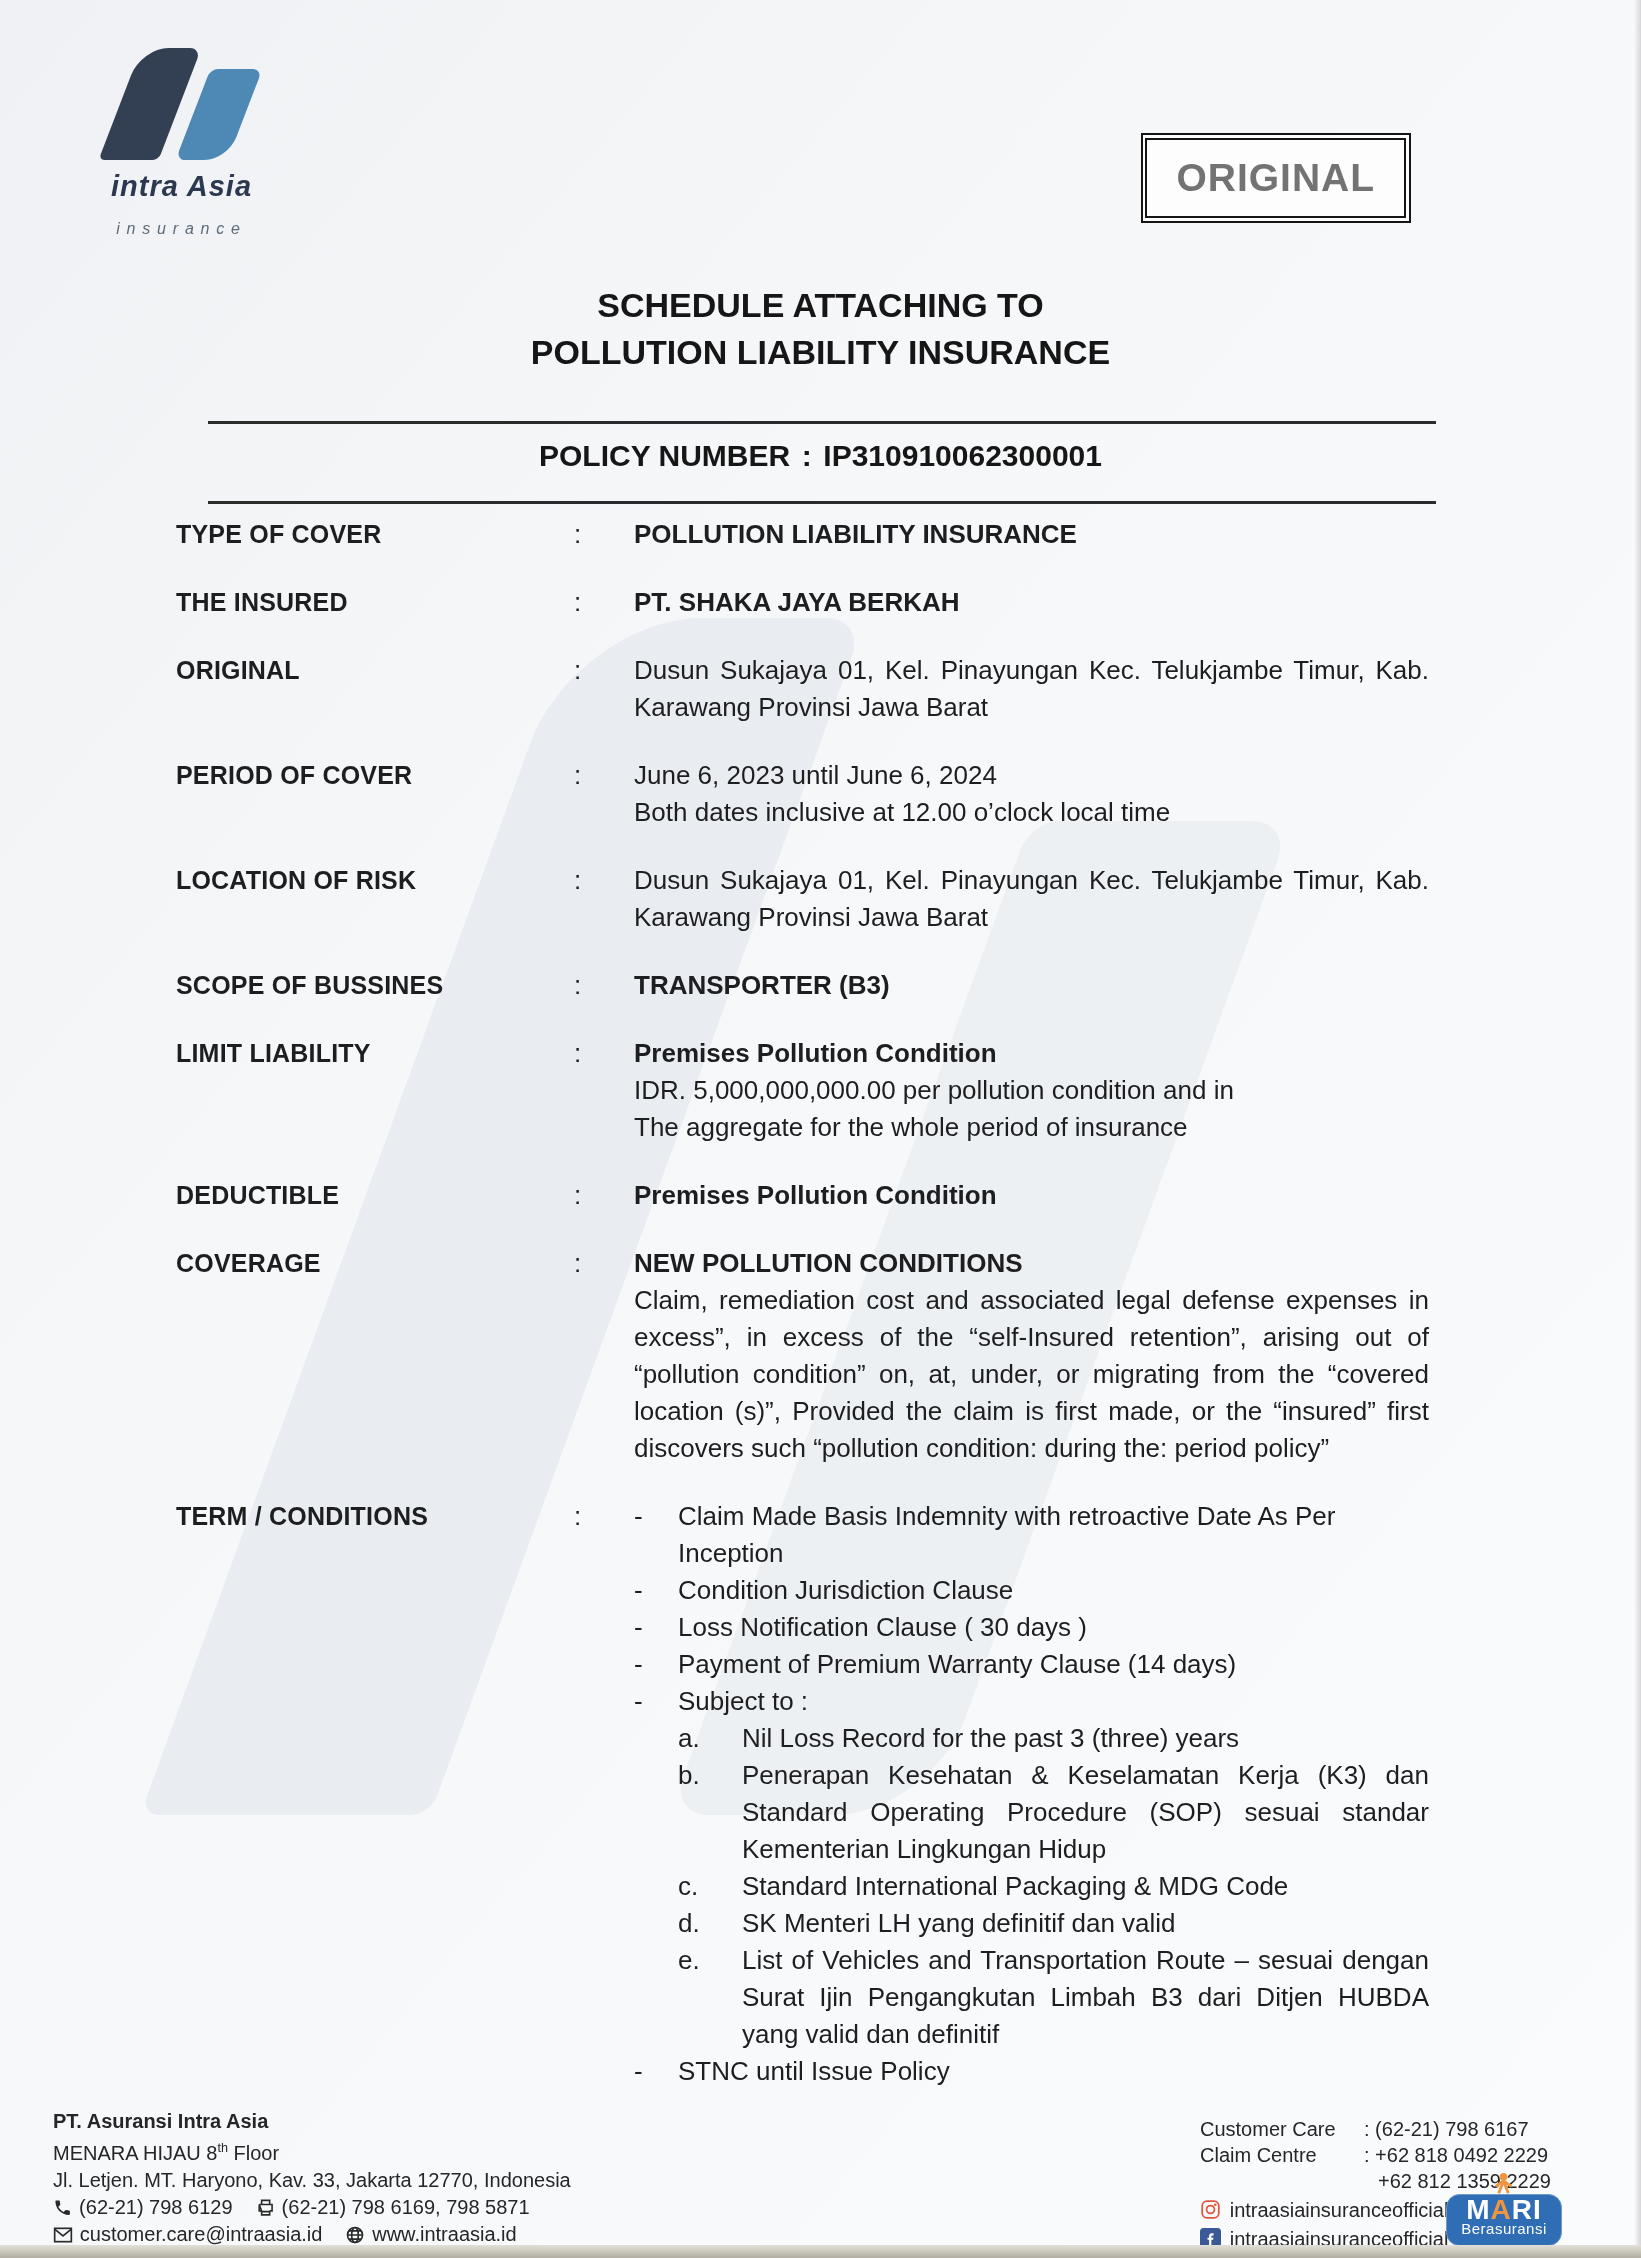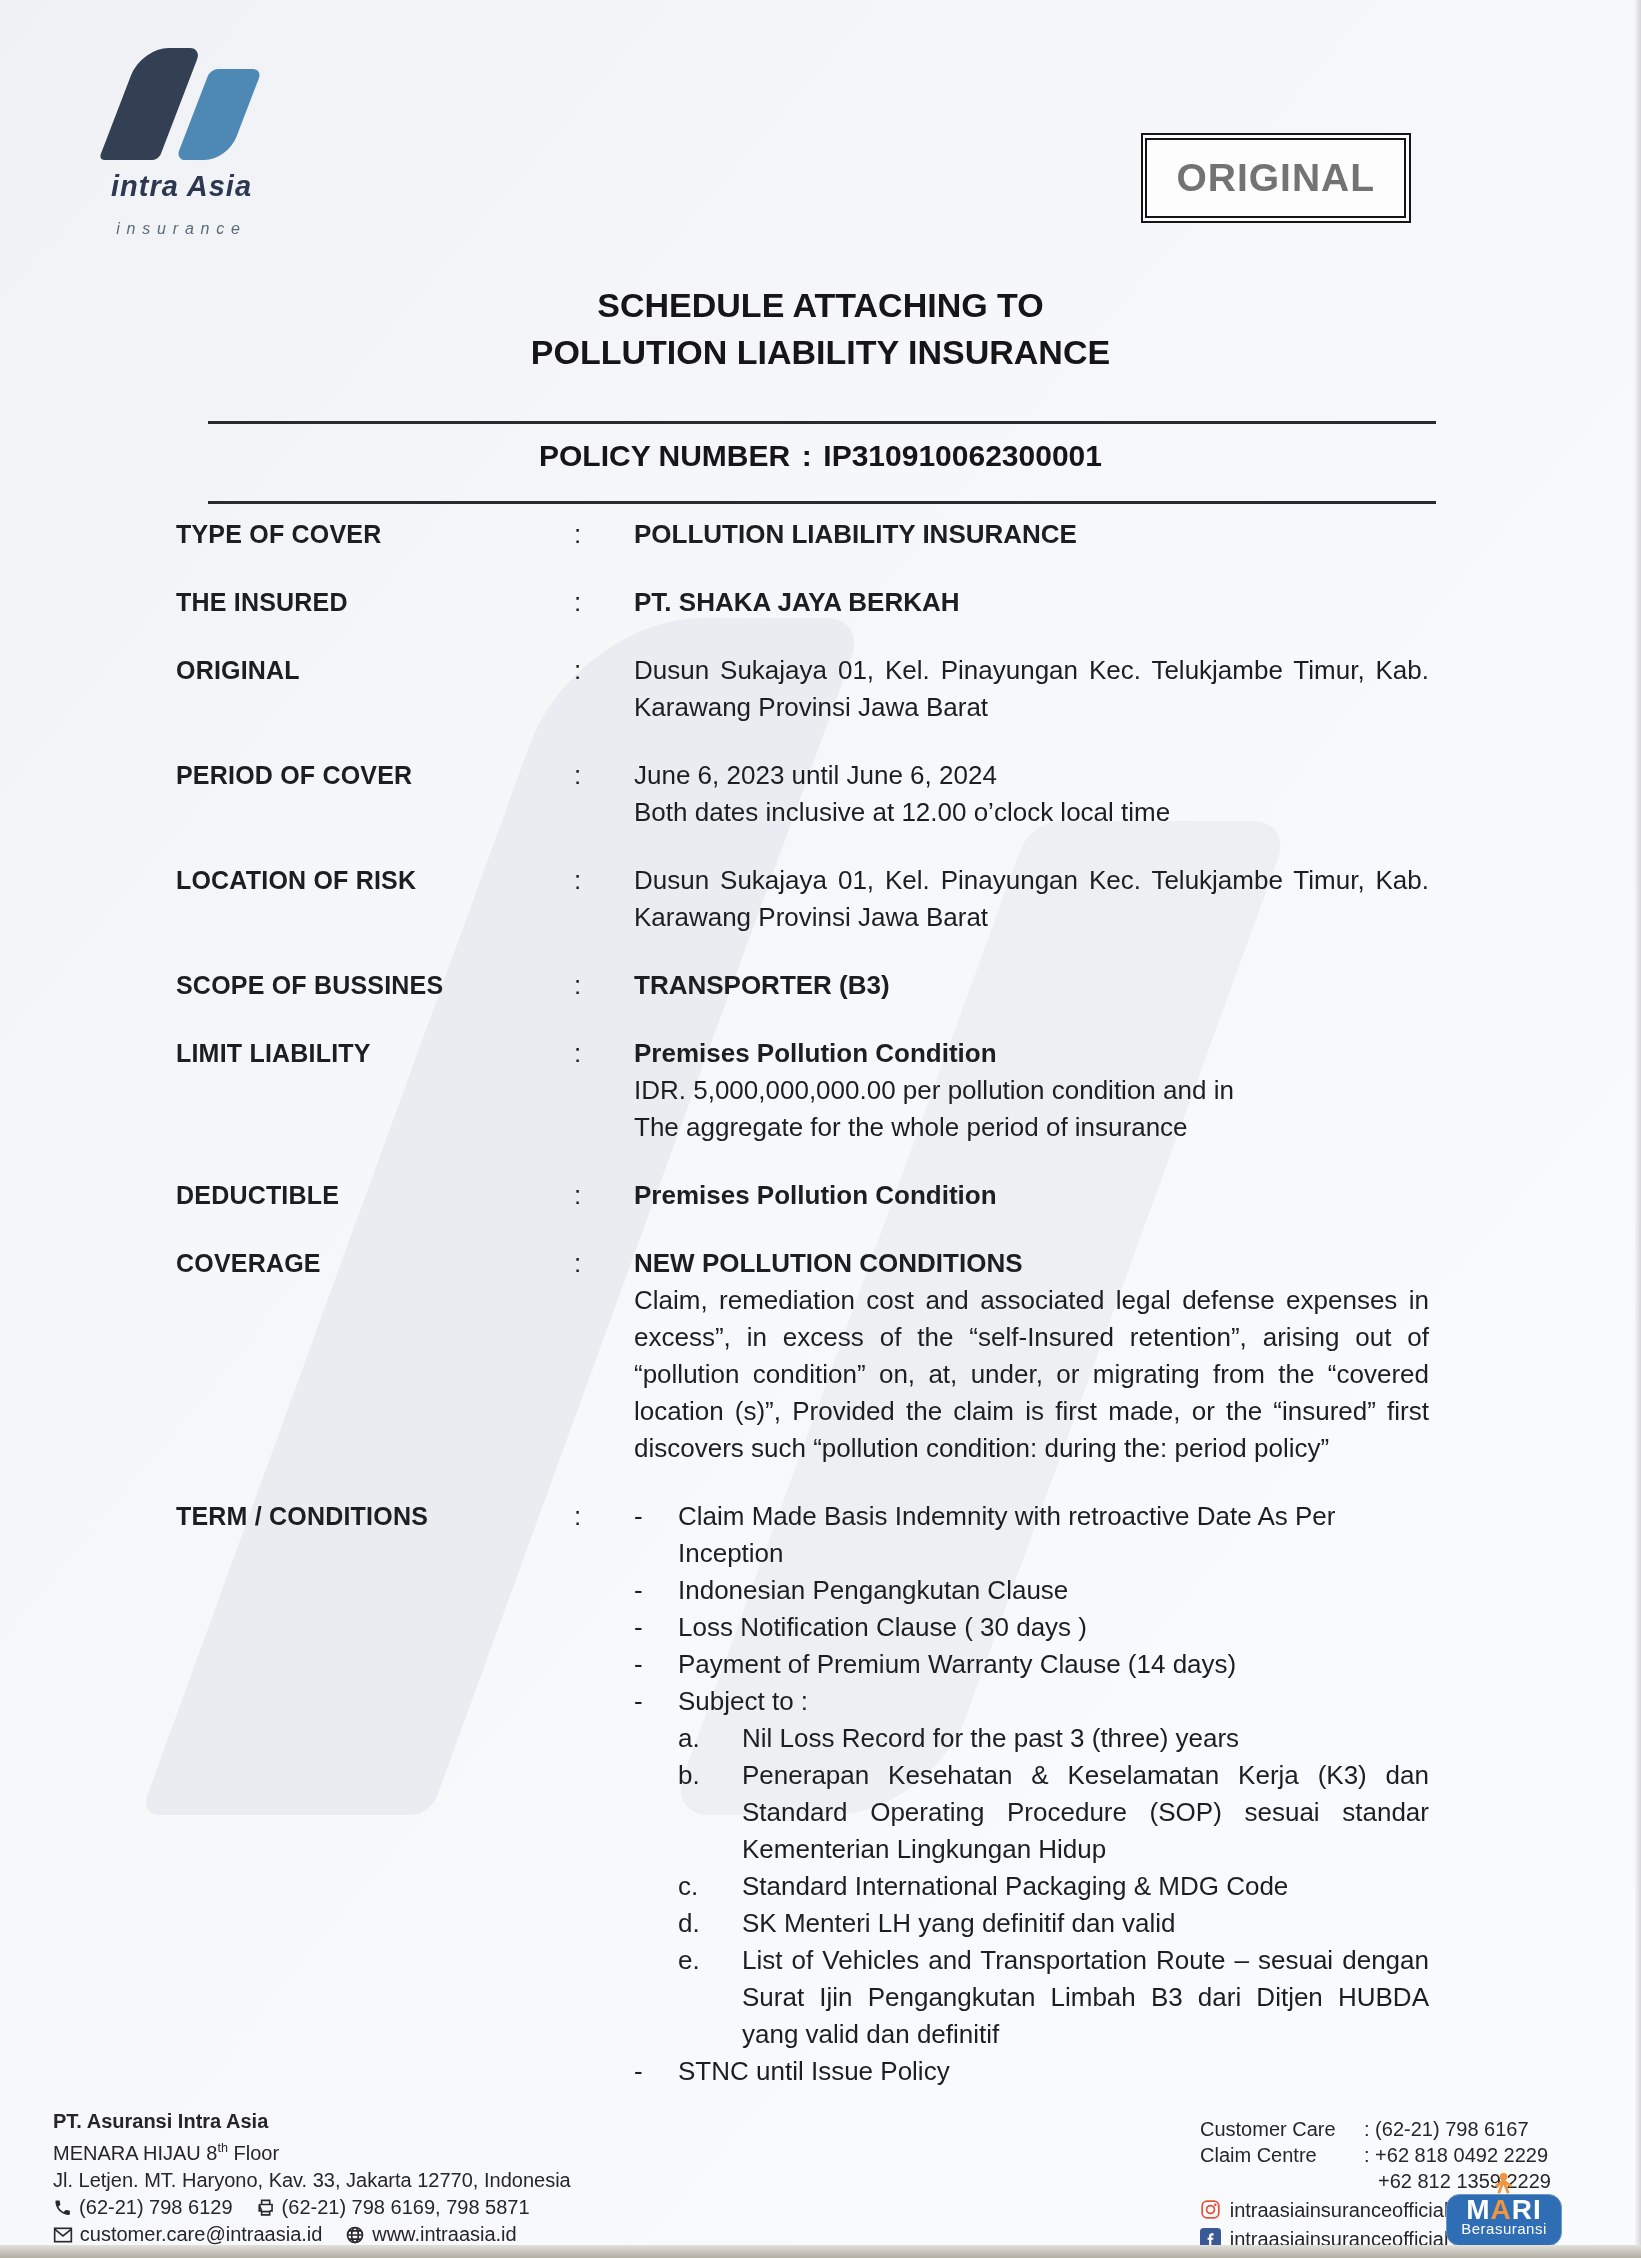--- a/index.html
+++ b/index.html
@@ -185,21 +185,21 @@
         <div class="row">
           <div class="row-label">TERM / CONDITIONS</div>
           <div class="row-colon">:</div>
           <div class="row-value">
             <div class="item dash">
               <div class="marker">-</div>
               <div class="ltext">Claim Made Basis Indemnity with retroactive Date As Per Inception</div>
             </div>
             <div class="item dash">
               <div class="marker">-</div>
-              <div class="ltext">Indonesian Pengangkutan Clause</div>
+              <div class="ltext">Condition Jurisdiction Clause</div>
             </div>
             <div class="item dash">
               <div class="marker">-</div>
               <div class="ltext">Loss Notification Clause ( 30 days )</div>
             </div>
             <div class="item dash">
               <div class="marker">-</div>
               <div class="ltext">Payment of Premium Warranty Clause (14 days)</div>
             </div>
             <div class="item dash">

